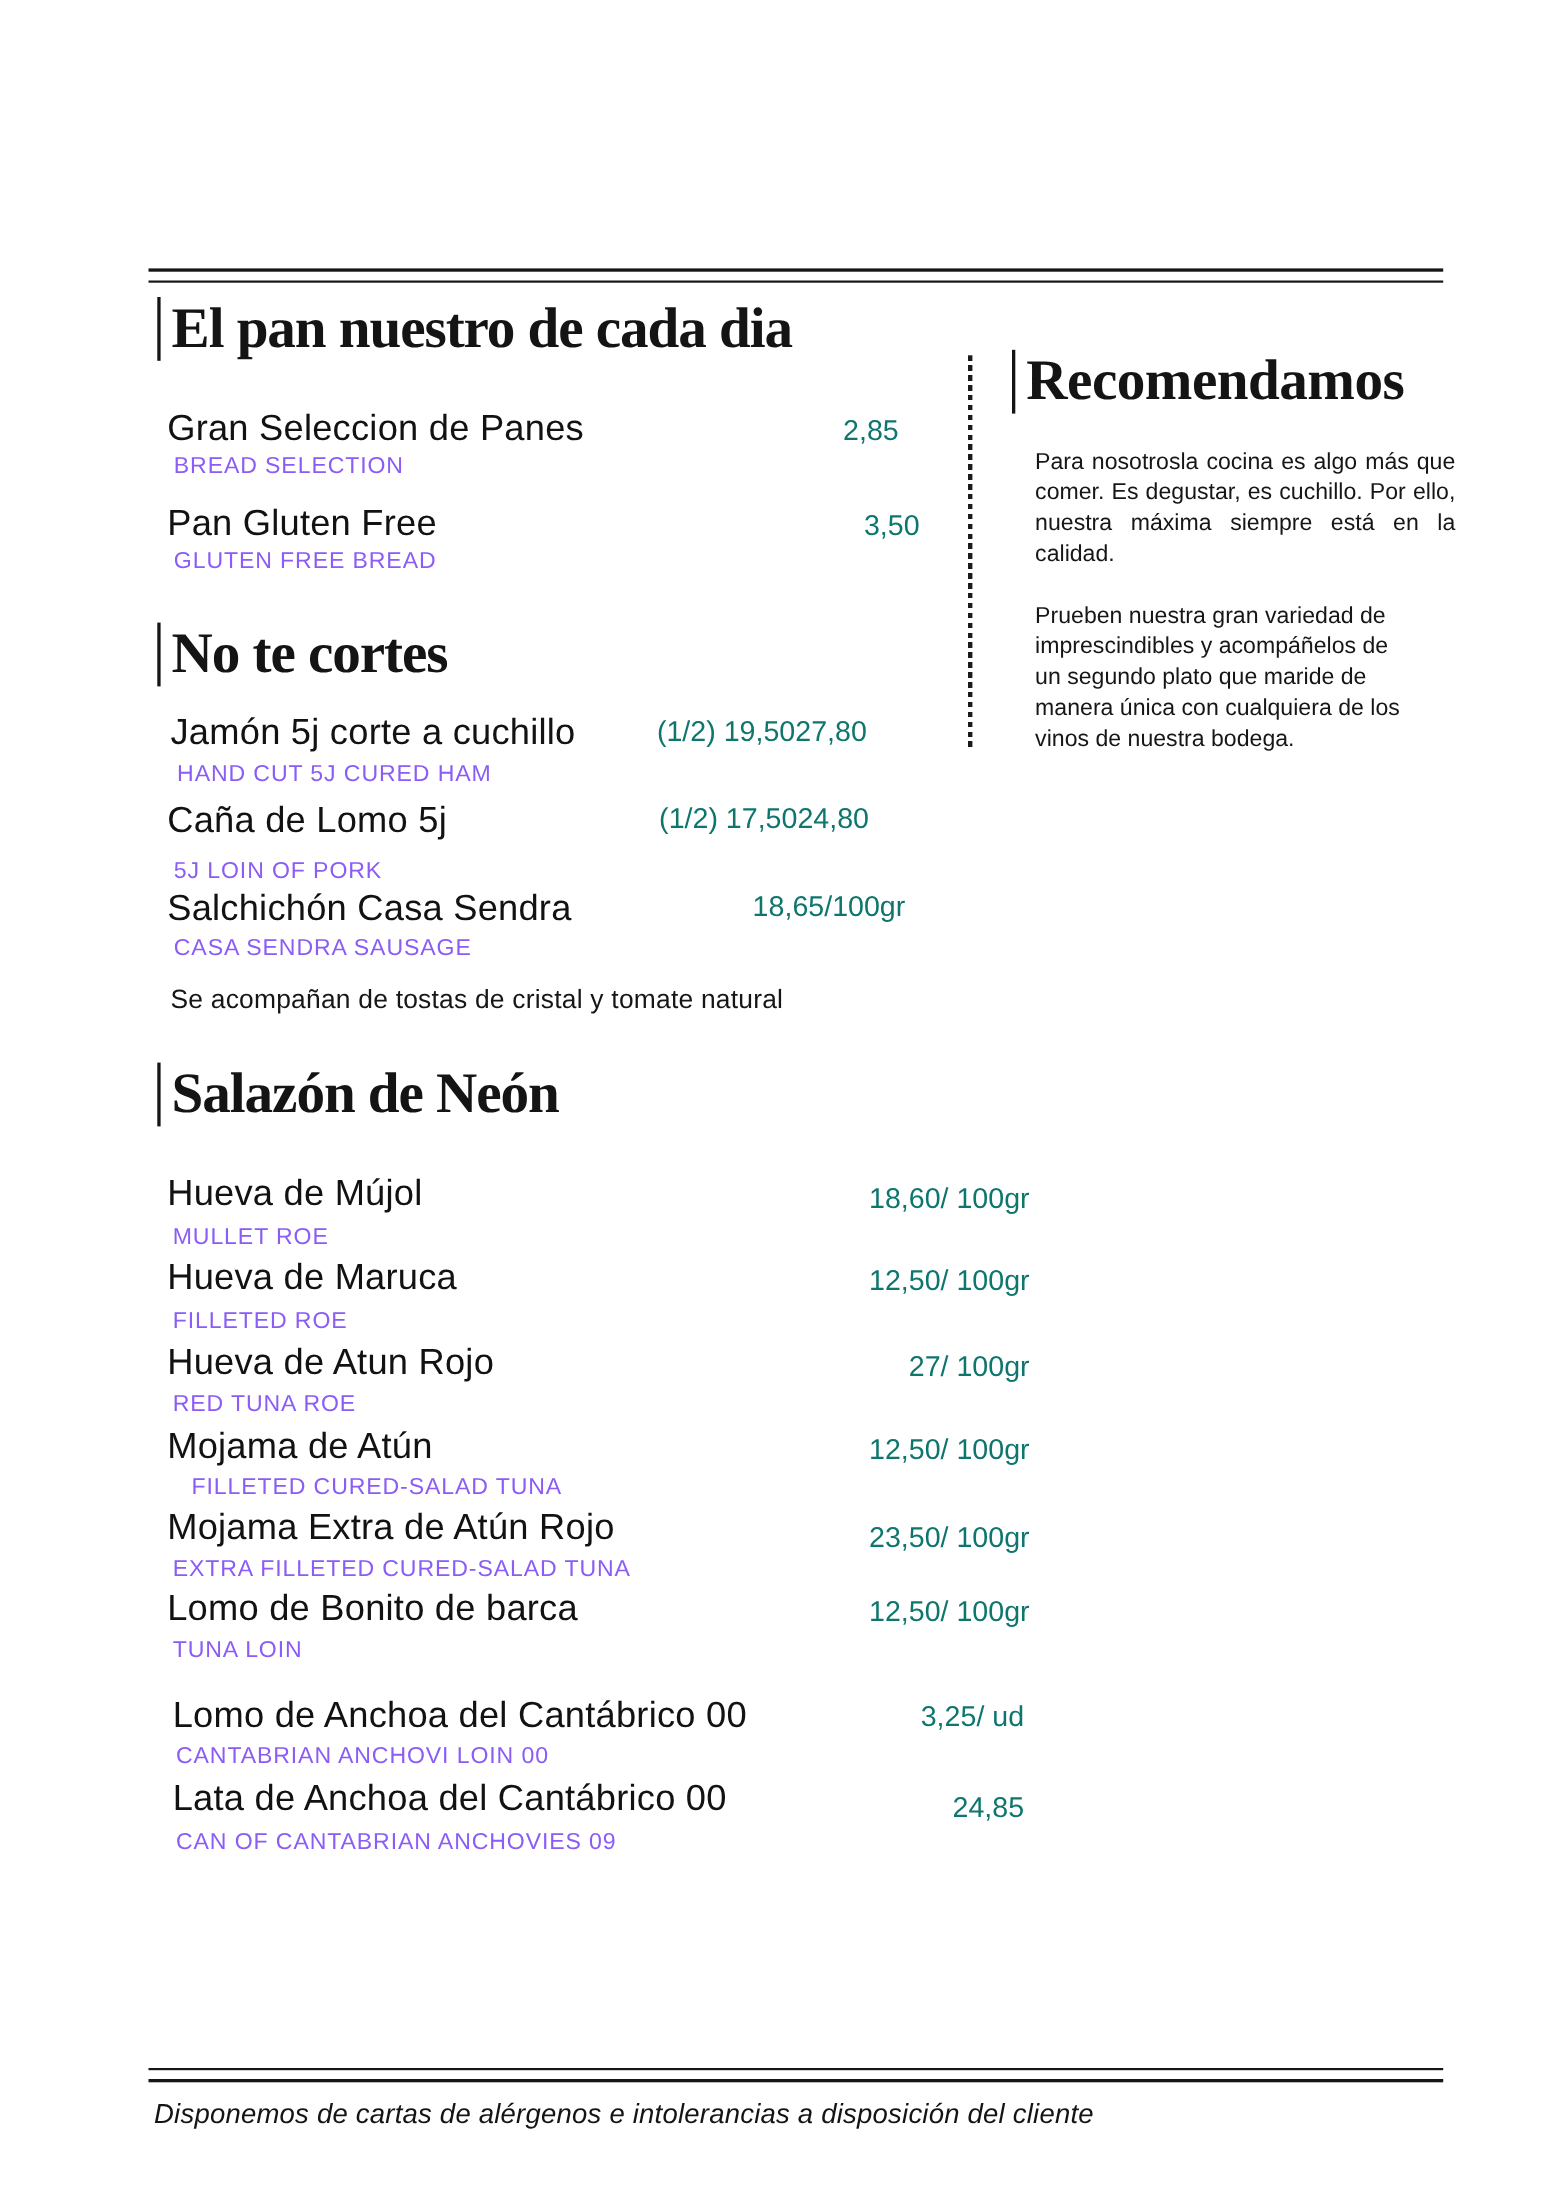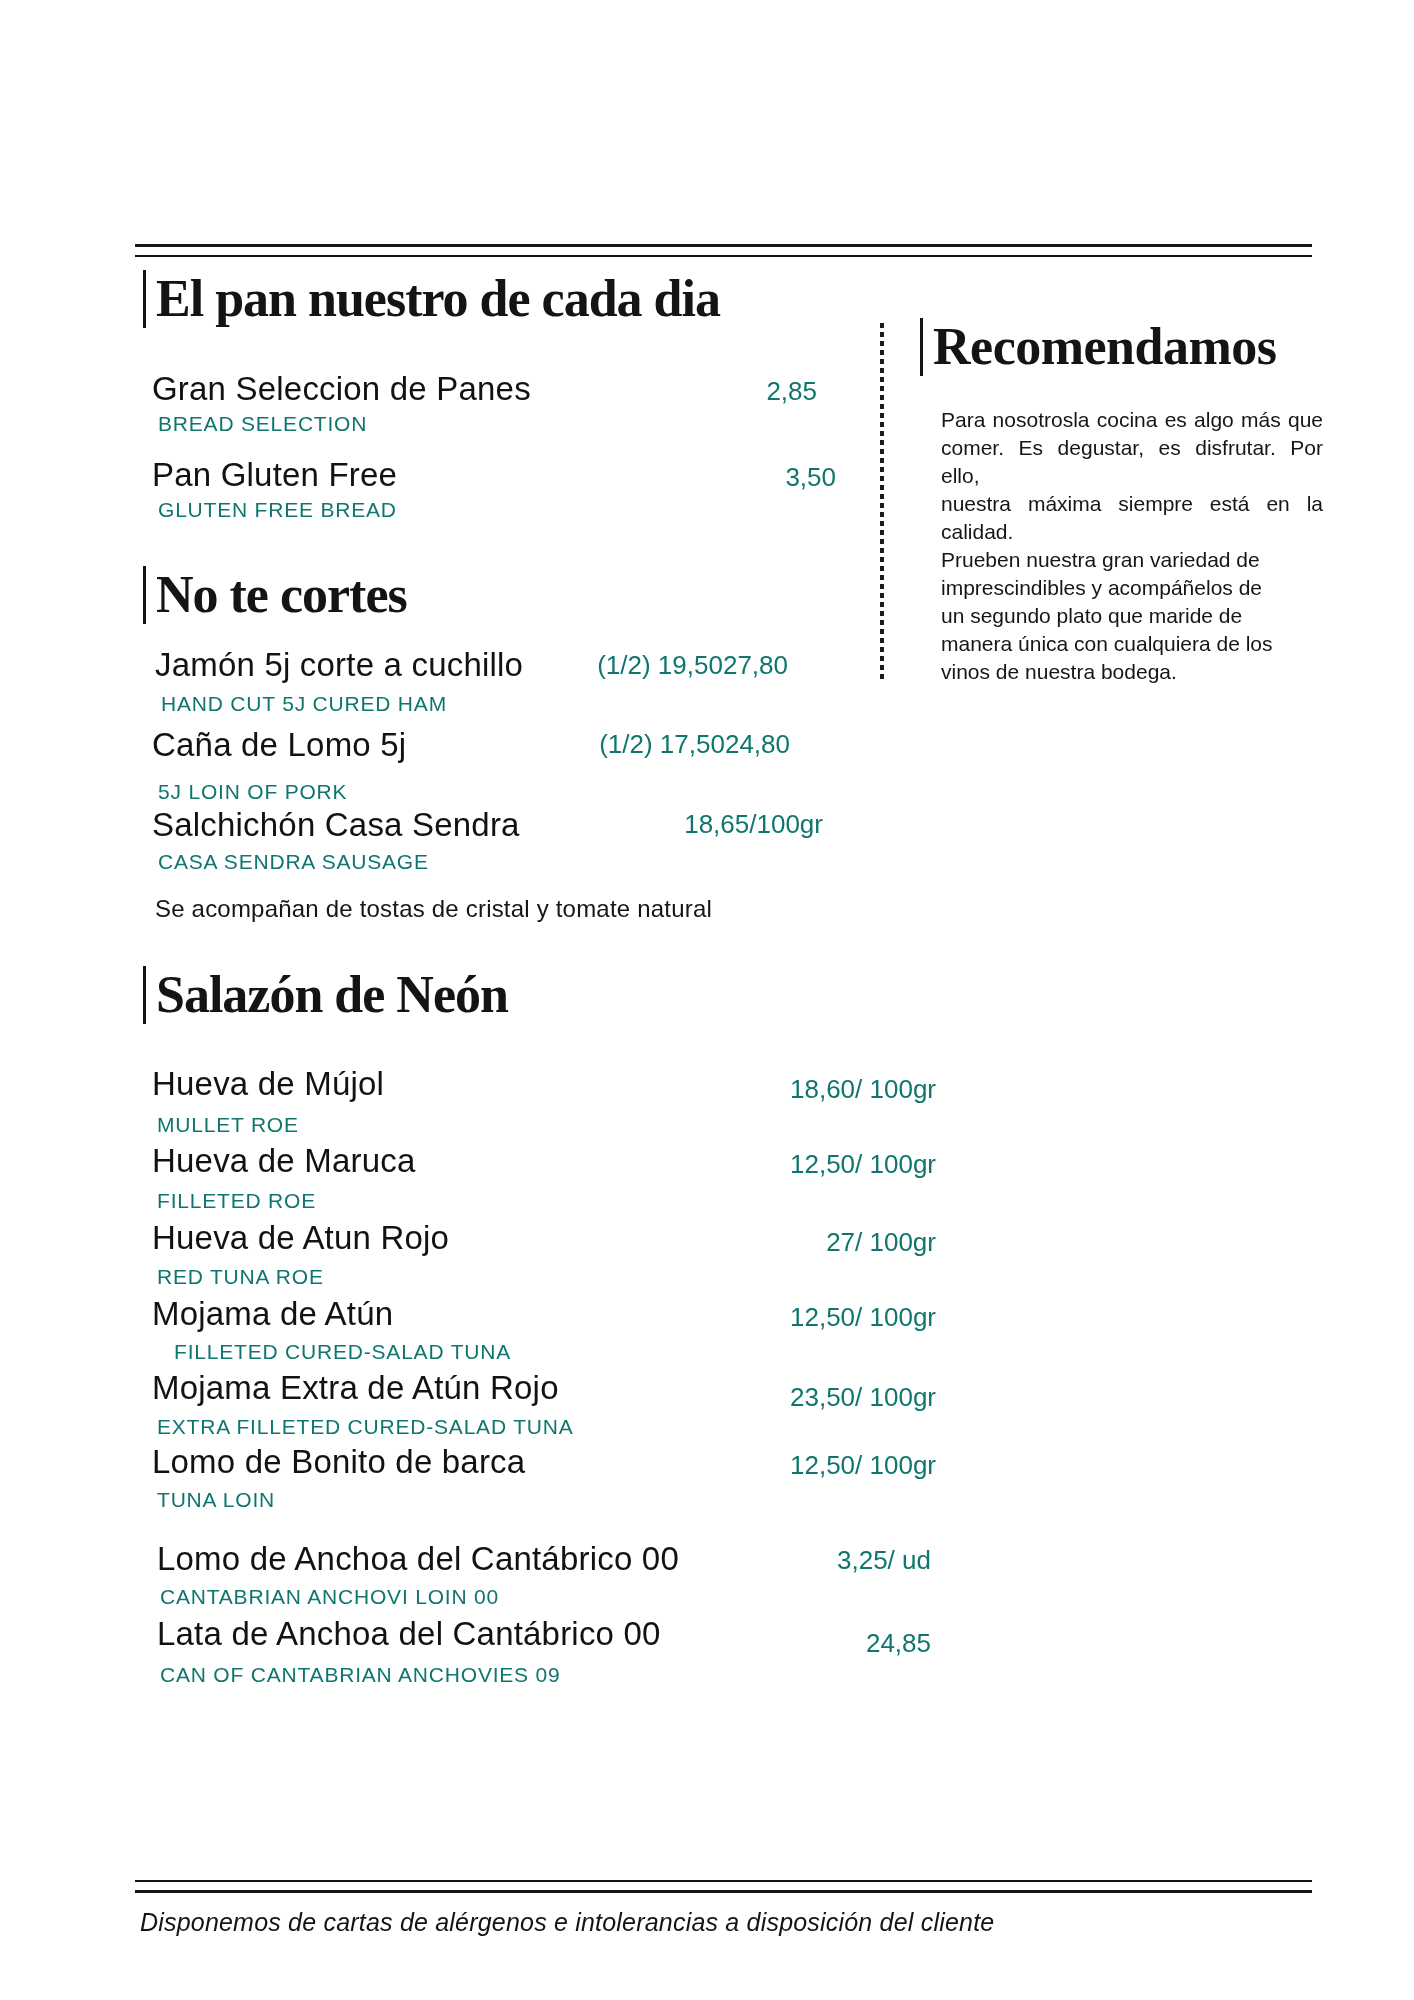--- a/index.html
+++ b/index.html
@@ -38,21 +38,21 @@
     position:absolute;
     font-size:26px;line-height:1.2;
     color:#0f766e;
     white-space:nowrap;
     text-align:right;
   }
   .sub{
     position:absolute;
     font-size:21px;line-height:1.2;
     letter-spacing:0.8px;
-    color:#0f766e;
+    color:#8b5cf6;
     white-space:nowrap;
   }
   .note{
     position:absolute;
     font-size:24px;
     color:#161616;
     letter-spacing:0.2px;
     white-space:nowrap;
   }
   .dotted{
@@ -95,21 +95,21 @@
 
   <div class="nm" style="left:152px;top:455px">Pan Gluten Free</div>
   <div class="pr" style="right:578px;top:462px">3,50</div>
   <div class="sub" style="left:158px;top:497px">GLUTEN FREE BREAD</div>
 
   <div class="dotted"></div>
   <div class="heading" style="left:920px;top:318px;letter-spacing:-0.5px">Recomendamos</div>
 
   <div class="para" style="top:406px">
     <div class="jl">Para nosotrosla cocina es algo más que</div>
-    <div class="jl">comer. Es degustar, es disfrutar. Por ello,</div>
+    <div class="jl">comer. Es degustar, es cuchillo. Por ello,</div>
     <div class="jl">nuestra máxima siempre está en la</div>
     <div class="ll">calidad.</div>
   </div>
 
   <div class="para para2" style="top:546px">Prueben nuestra gran variedad de
 imprescindibles y acompáñelos de
 un segundo plato que maride de
 manera única con cualquiera de los
 vinos de nuestra bodega.</div>
 

